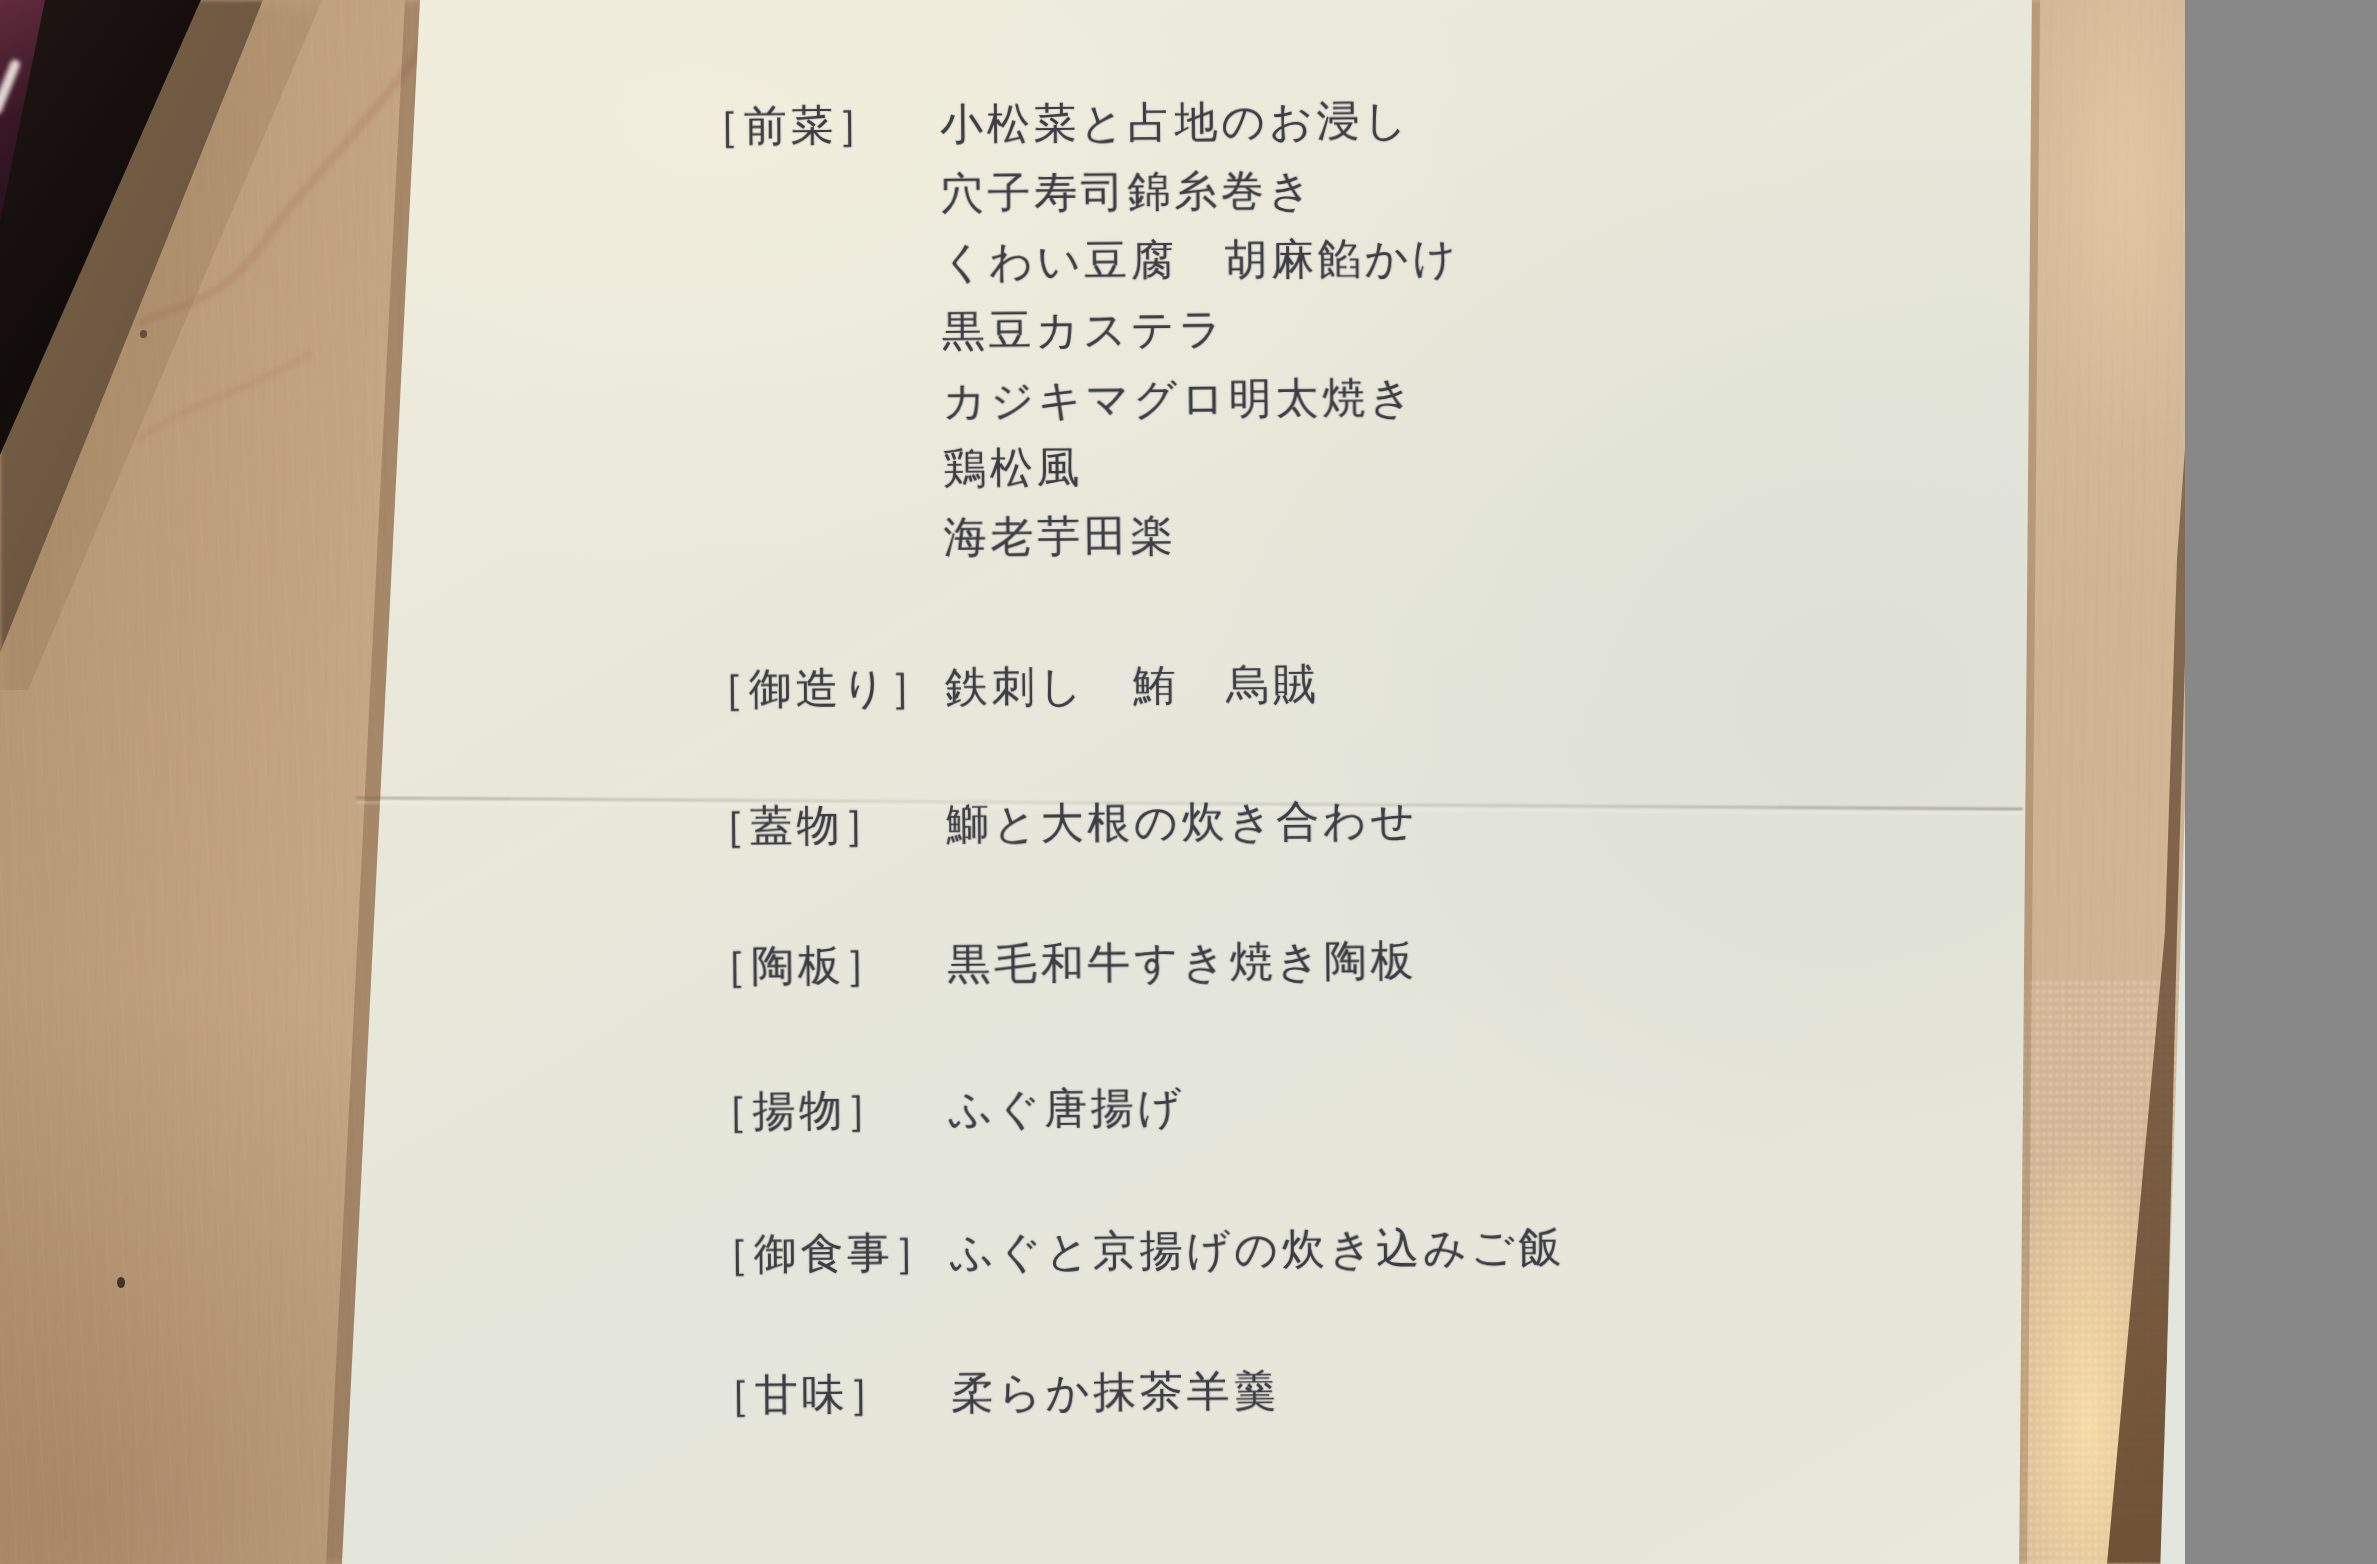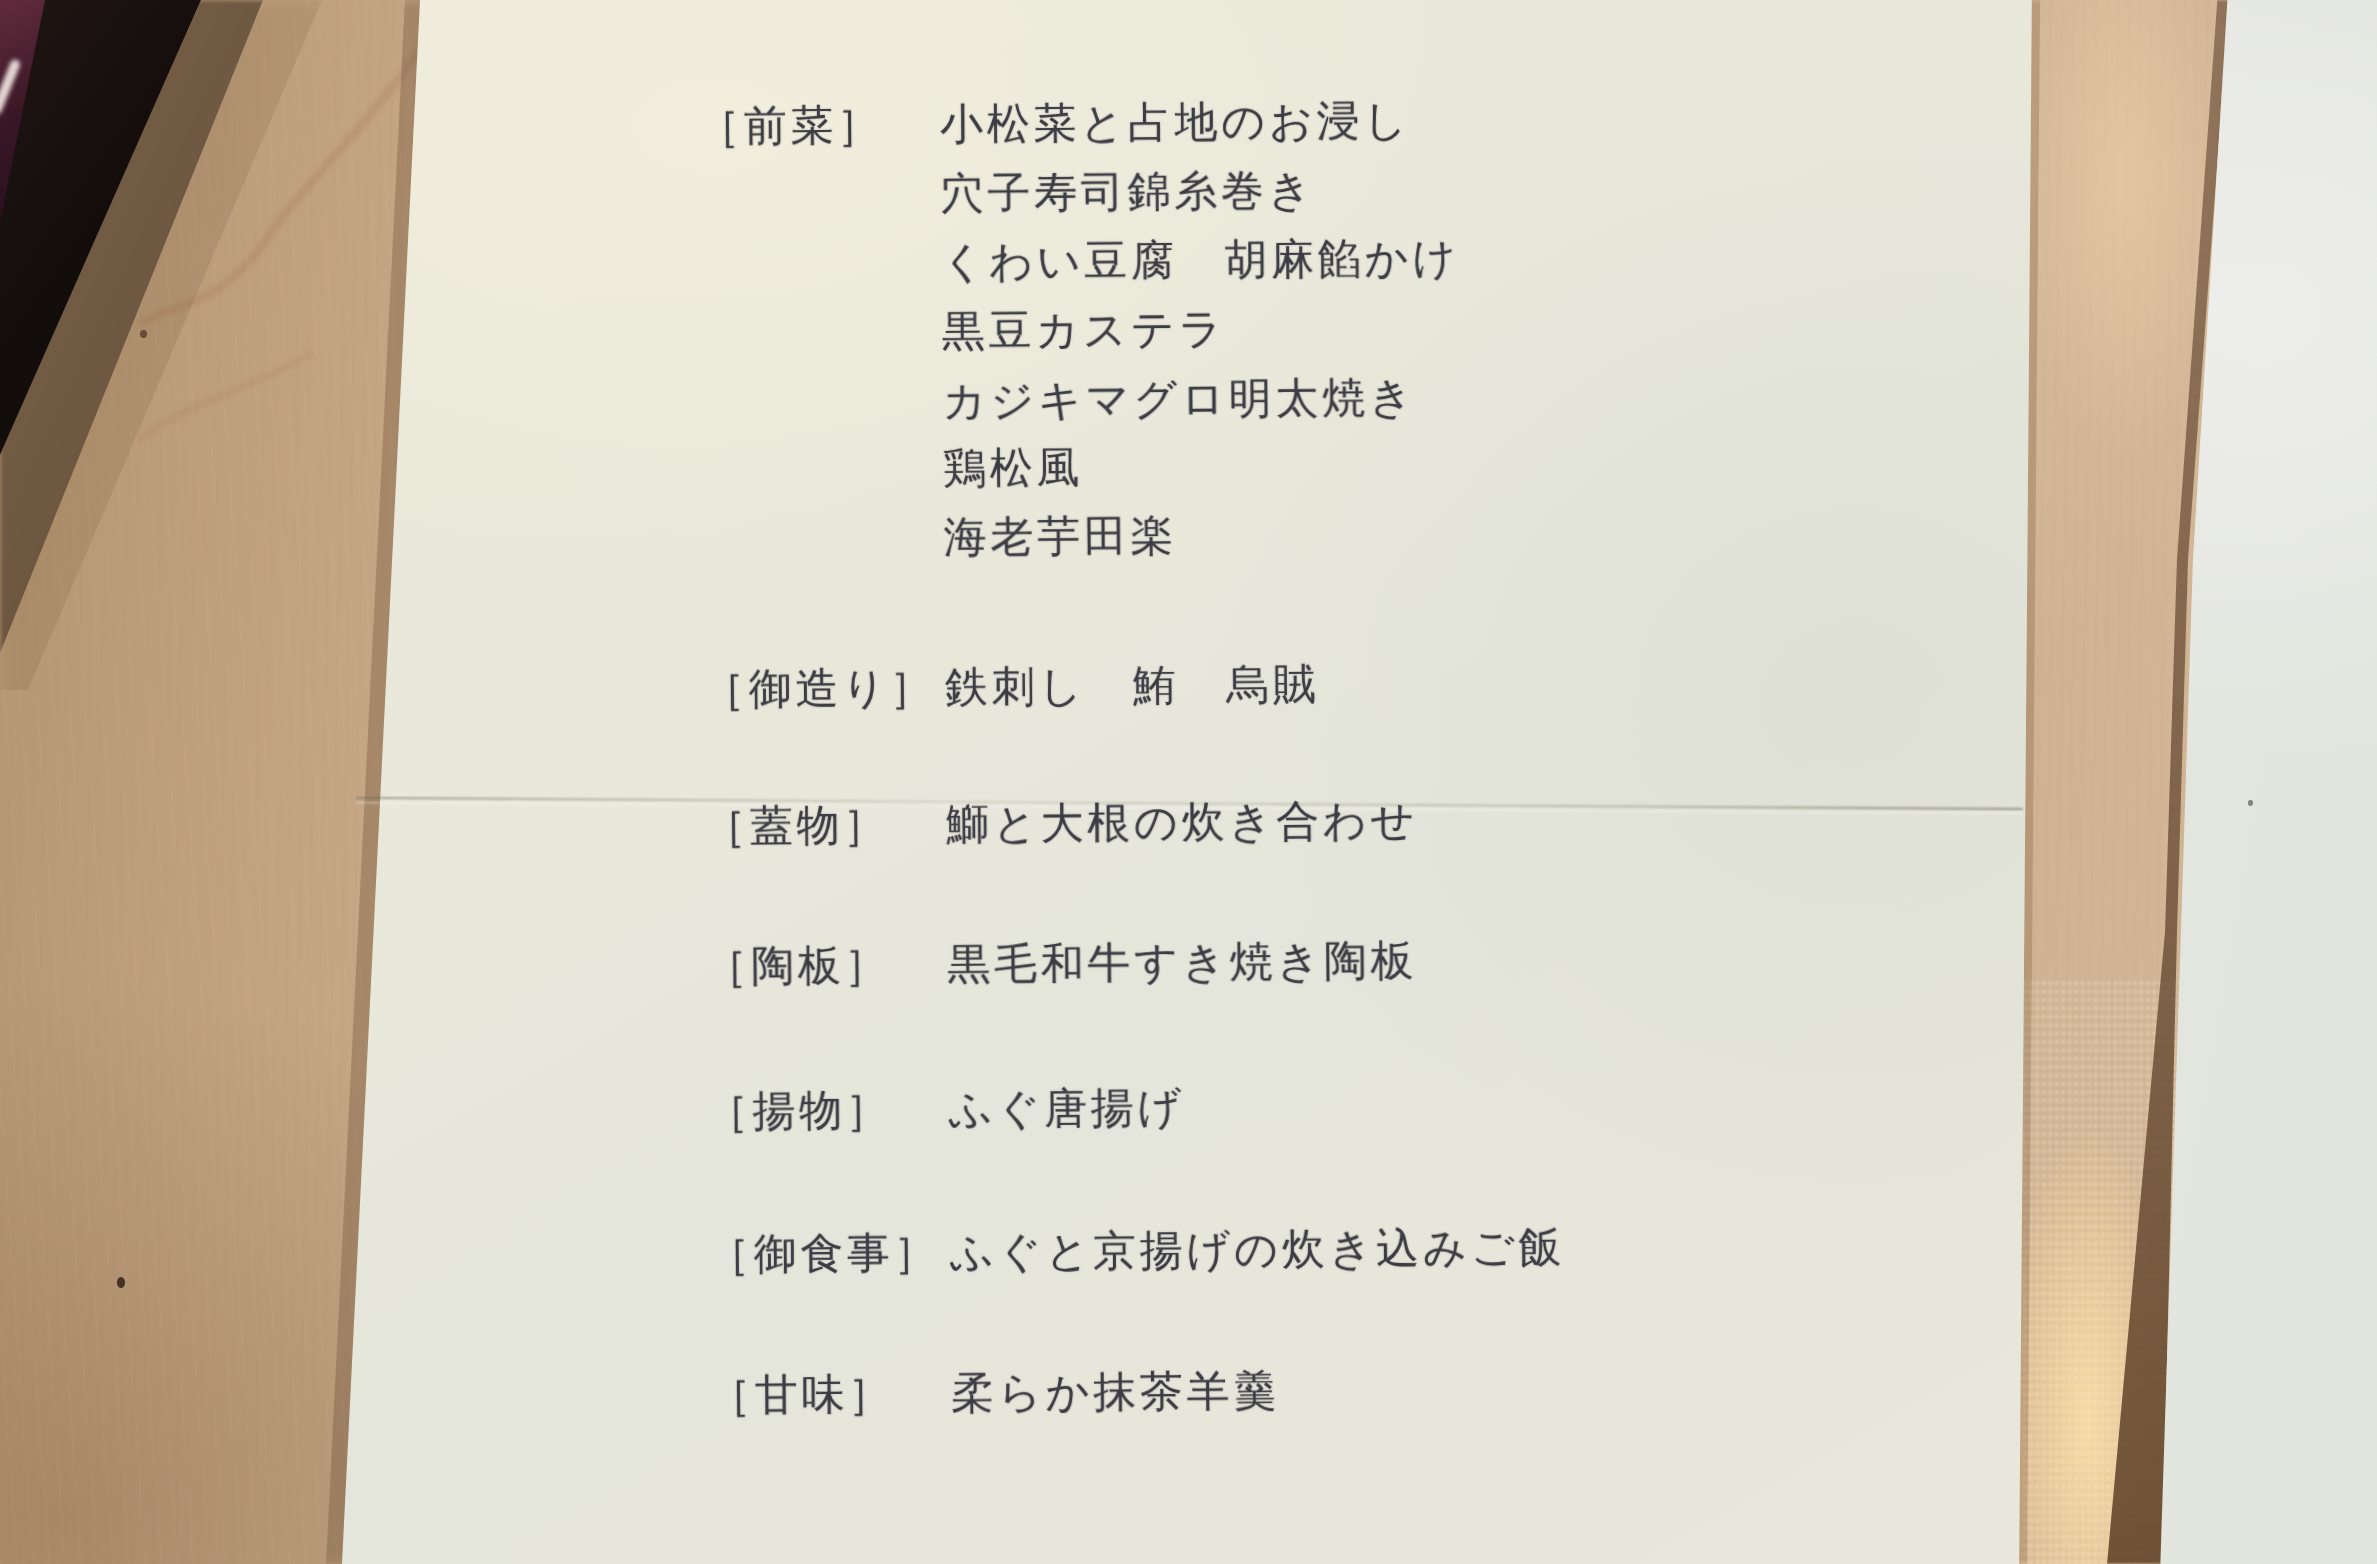--- a/index.html
+++ b/index.html
@@ -1,17 +1,17 @@
 <!DOCTYPE html>
 <html style="font-size:15px"><head>
 <meta charset="utf-8">
 <style>
   html,body{margin:0;padding:0;background:#888;}
   .scene{
-    position:relative; width:2377px; height:1564px; overflow:hidden;
+    position:relative; width:2185px; height:1564px; overflow:hidden;
     font-family:"Liberation Serif","DejaVu Serif",serif;
     text-align:center;
   }
   .abs{position:absolute;}
 
   
   .wood{
     left:0; top:0; width:2377px; height:1564px;
     background:
       radial-gradient(1398px 839px at 70% 12%, rgba(242,222,192,.28), transparent 62%),

